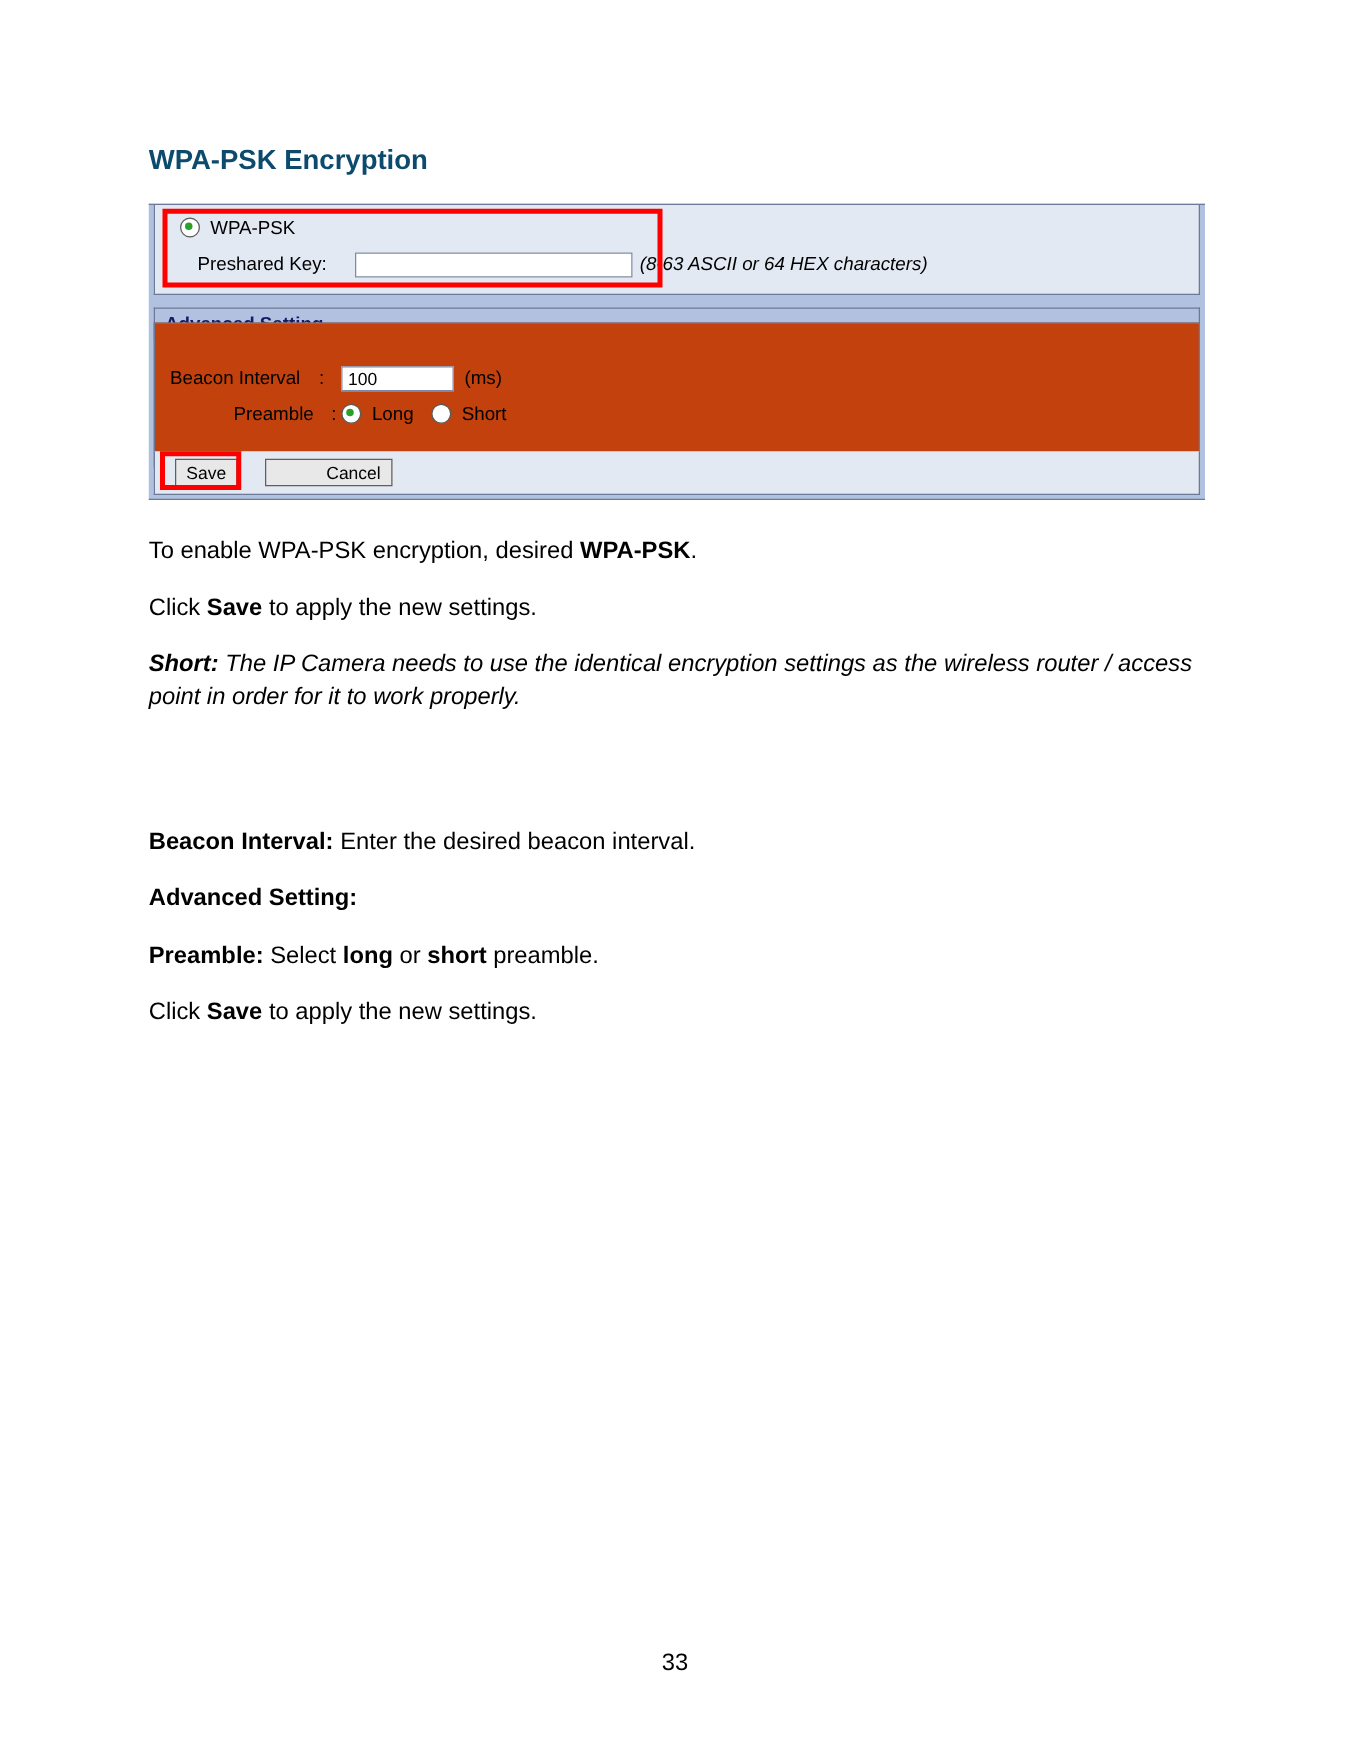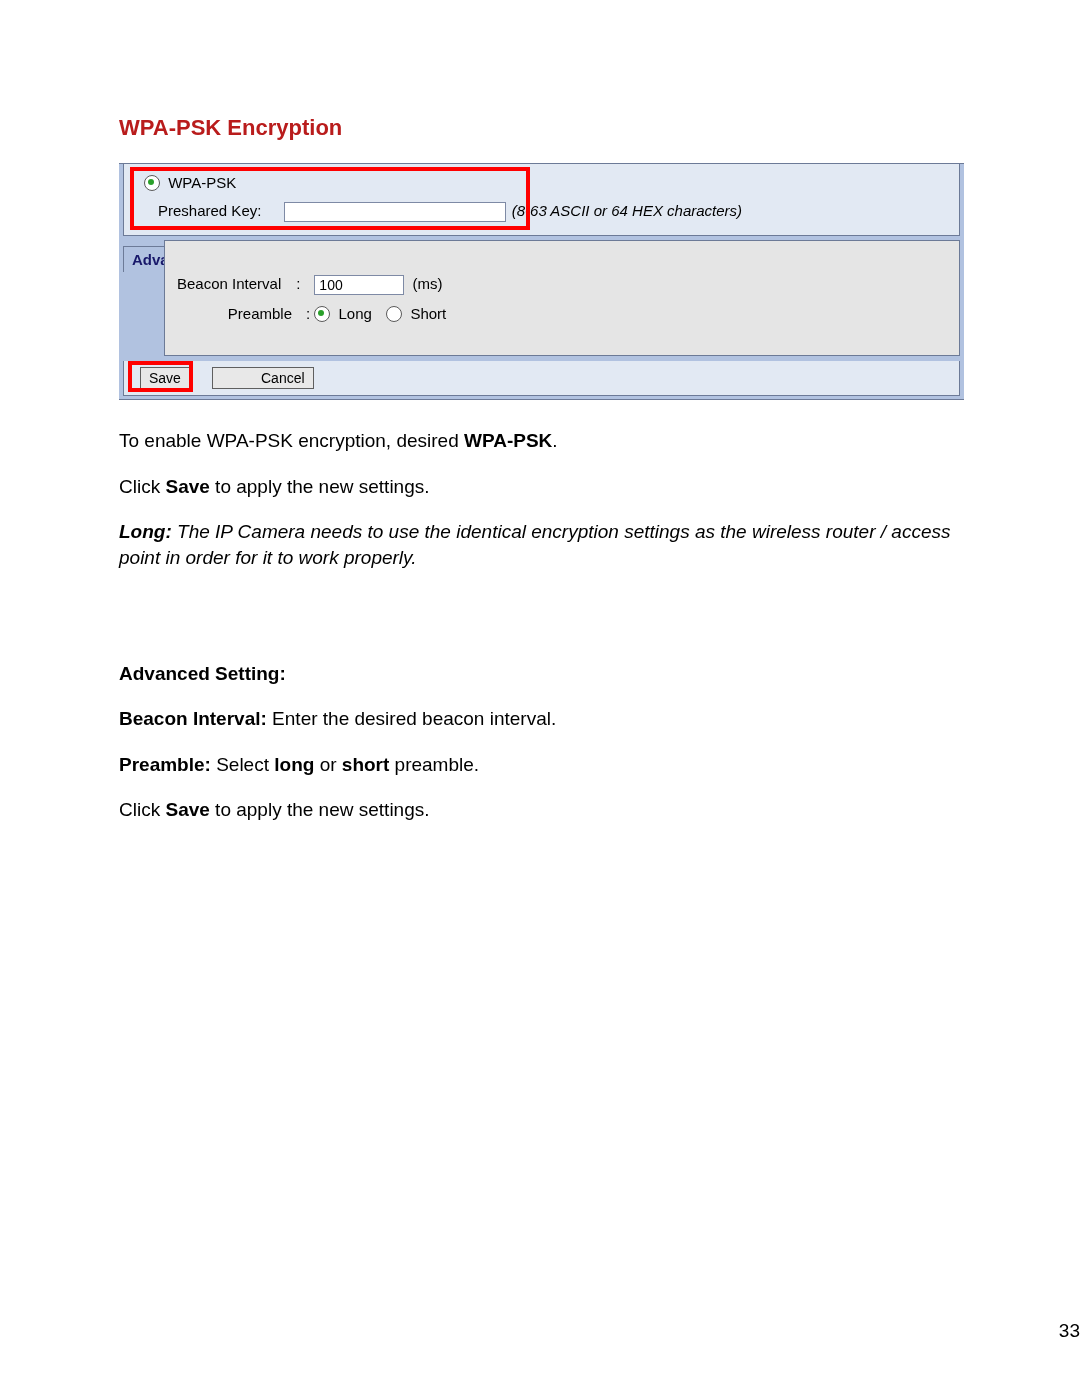--- a/index.html
+++ b/index.html
@@ -13,21 +13,21 @@
     width: 1080px;
     height: 1397px;
     position: relative;
     box-sizing: border-box;
     padding: 115px 113px 0 119px;
   }
   h2.section-title {
     margin: 0 0 22px 0;
     font-size: 22px;
     font-weight: bold;
-    color: #b91c1c;
+    color: #0c4a6e;
   }
 
   
   .shot {
     width: 845px;
     height: 237px;
     background: #b1c2e0;
     border-top: 1px solid #6c7a97;
     border-bottom: 1px solid #6c7a97;
     box-sizing: border-box;
@@ -46,25 +46,24 @@
   .shot .pane-top {
     position: absolute;
     left: 4px; right: 4px; top: 0; height: 72px;
     background: #e2e9f3;
     border: 1px solid #6c7a97;
     border-top: none;
     box-sizing: border-box;
   }
   .shot .pane-mid {
     position: absolute;
-    left: 4px; right: 4px; top: 76px; height: 116px;
-    background: #e5e5e5;
+    left: 4px; right: 4px; top: 94px; height: 116px;
+    background: #c2410c;
     border: 1px solid #6c7a97;
     box-sizing: border-box;
-    margin-left: 41px;
   }
   .shot .bandhdr {
     position: absolute;
     left: 4px; right: 4px; top: 82px; height: 26px;
     background: #b1c2e0;
     border-left: 1px solid #6c7a97;
     border-right: 1px solid #6c7a97;
     border-top: 1px solid #6c7a97;
     box-sizing: border-box;
     color: #18186a;
@@ -128,21 +127,21 @@
   .bodytxt .note {
     font-style: italic;
     margin-bottom: 90px;
   }
   .bodytxt b { font-weight: bold; }
 
   .pagenum {
     position: absolute;
     left: 0; right: 0;
     bottom: 55px;
-    text-align: right;
+    text-align: center;
     font-size: 19px;
   }
 </style>
 </head>
 <body>
 
 <div class="page">
   <h2 class="section-title">WPA-PSK Encryption</h2>
 
   <div class="shot">
@@ -187,27 +186,27 @@
   </div>
 
   <div class="bodytxt">
     <p>
       <span>To enable WPA-PSK encryption, desired </span><b>WPA-PSK</b><span>.</span>
     </p>
     <p>
       <span>Click </span><b>Save</b><span> to apply the new settings.</span>
     </p>
     <p class="note">
-      <b><i>Long:</i></b><i> The IP Camera needs to use the identical encryption settings as the wireless router / access point in order for it to work properly.</i>
-    </p>
-
+      <b><i>Short:</i></b><i> The IP Camera needs to use the identical encryption settings as the wireless router / access point in order for it to work properly.</i>
+    </p>
+
+    <p>
+      <b>Beacon Interval:</b><span> Enter the desired beacon interval.</span>
+    </p>
     <p><b>Advanced Setting:</b></p>
-    <p>
-      <b>Beacon Interval:</b><span> Enter the desired beacon interval.</span>
-    </p>
     <p>
       <b>Preamble:</b><span> Select </span><b>long</b><span> or </span><b>short</b><span> preamble.</span>
     </p>
     <p>
       <span>Click </span><b>Save</b><span> to apply the new settings.</span>
     </p>
   </div>
 
   <div class="pagenum">33</div>
 </div>

